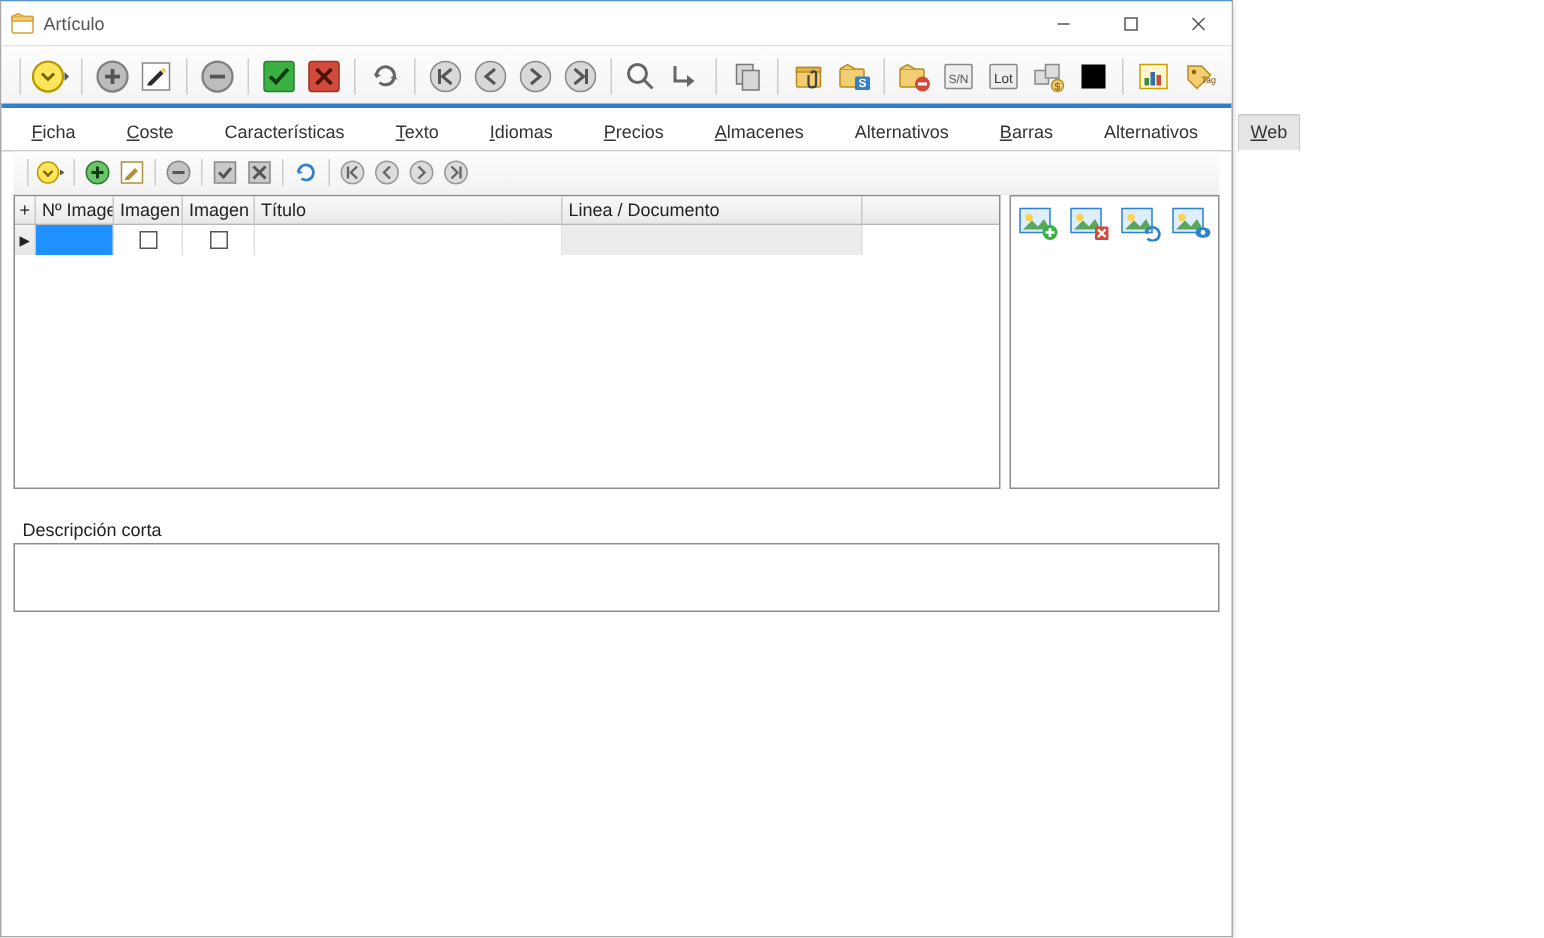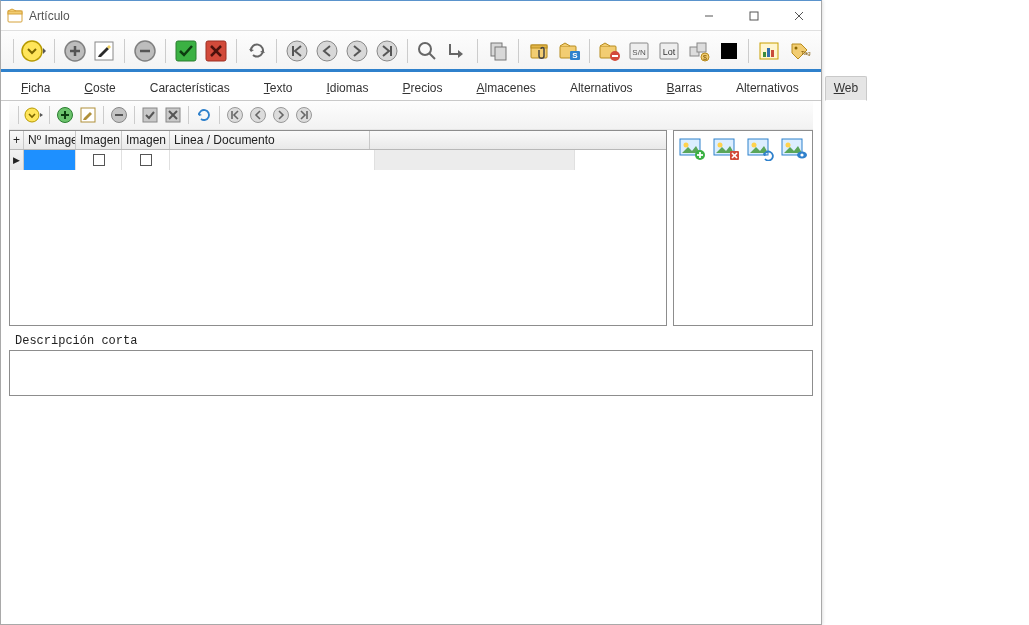--- a/index.html
+++ b/index.html
@@ -170,22 +170,21 @@
     display: flex;
     gap: 6px;
     align-items: flex-start;
     justify-content: flex-end;
   }
   .img-btn {
     width: 28px; height: 24px;
   }
 
   .group {
-    margin-top: 8px;
-    font-family: Liberation Mono, monospace;
+    margin-top: 20px;
   }
   .group-label {
     font-size: 12px;
     padding: 0 4px 2px 6px;
   }
   .group-box {
     border: 1px solid #8d8d8d;
     background: #fff;
   }
   .corta { height: 46px; }
@@ -489,20 +488,21 @@
       </span>
     </div>
 
     <div class="grid-area">
       <div class="grid">
         <div class="grid-header">
           <div class="gh" style="width:14px;justify-content:center">+</div>
           <div class="gh" style="width:52px">Nº Imagen</div>
           <div class="gh" style="width:46px">Imagen</div>
           <div class="gh" style="width:48px">Imagen</div>
+          <div class="gh" style="width:205px">Título</div>
           <div class="gh" style="width:200px">Linea / Documento</div>
           <div class="gh" style="flex:1;border-right:none"></div>
         </div>
         <div class="grid-row">
           <div class="row-indicator">▶</div>
           <div class="gc" style="width:52px;background:#1e90ff"></div>
           <div class="gc" style="width:46px">
               <span class="cb"></span>
             </div>
           <div class="gc" style="width:48px">

